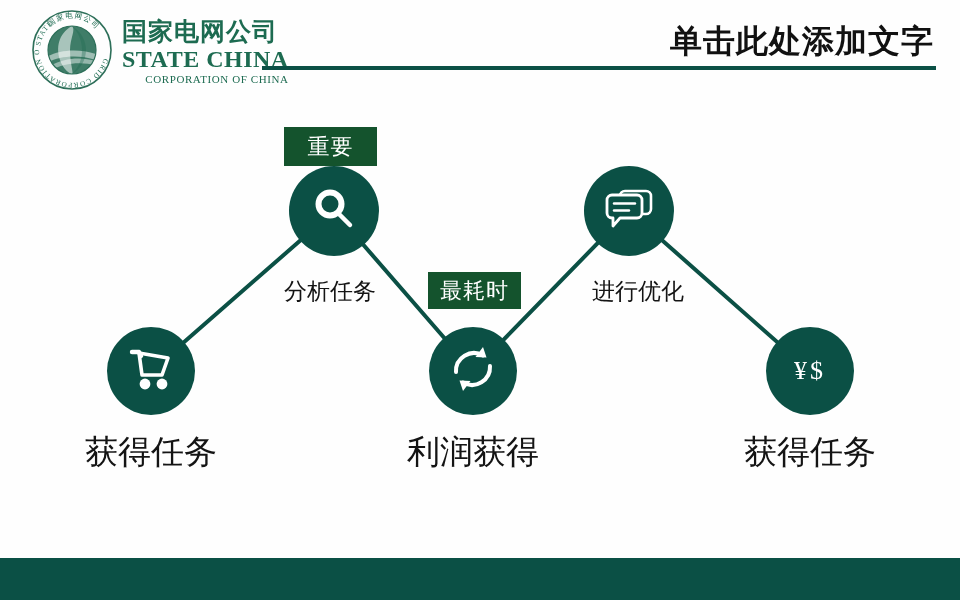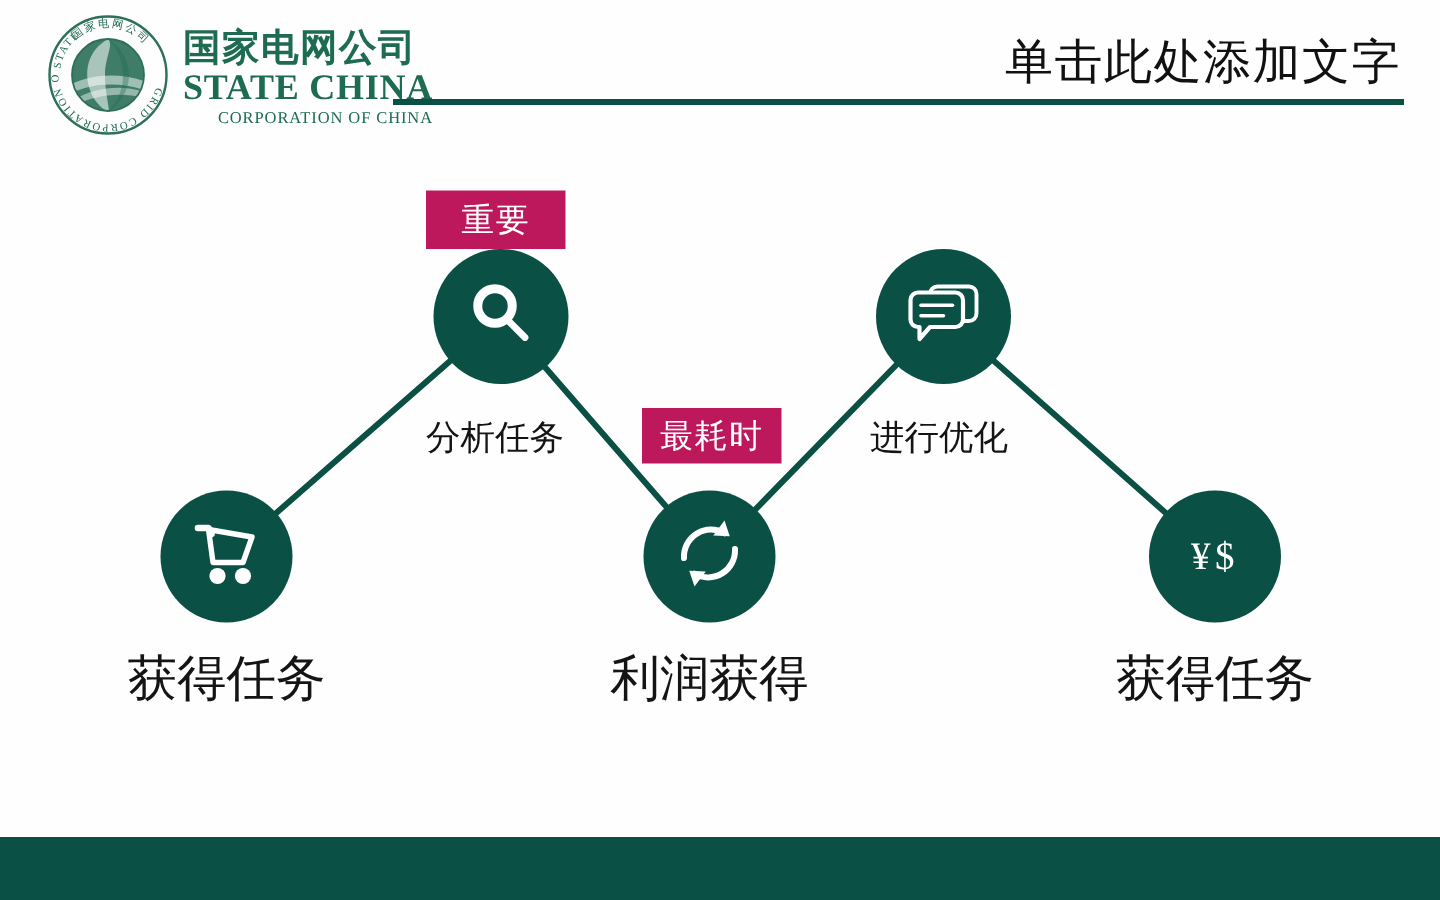--- a/index.html
+++ b/index.html
@@ -80,21 +80,21 @@
     margin-top: 3px;
     font-variant: small-caps;
     text-align: right;
   }
 
   .title {
     position: absolute;
     right: 26px;
     top: 20px;
     font-size: 32px;
-    font-weight: normal;
+    font-weight: bold;
     color: #111111;
     letter-spacing: 1px;
     font-family: "DejaVu Sans", "Liberation Sans", sans-serif;
   }
 
   .title-rule {
     position: absolute;
     left: 262px;
     top: 66px;
     width: 674px;
@@ -131,21 +131,21 @@
 
   .money-glyph {
     color: #ffffff;
     font-size: 26px;
     font-family: "Liberation Serif", "DejaVu Serif", serif;
     letter-spacing: 3px;
   }
 
   .badge {
     position: absolute;
-    background: #be185d;
+    background: #14532d;
     color: #ffffff;
     font-size: 22px;
     font-family: "DejaVu Sans", "Liberation Sans", sans-serif;
     display: flex;
     align-items: center;
     justify-content: center;
     letter-spacing: 1px;
   }
 
   .mid-label {
@@ -258,21 +258,21 @@
         <svg width="52" height="46" viewBox="0 0 52 46" aria-hidden="true">
           <rect x="17" y="5" width="31" height="23" rx="5" ry="5" fill="none" stroke="#ffffff" stroke-width="2.6"></rect>
           <path d="M 9,9 H 34 a 5,5 0 0 1 5,5 V 27 a 5,5 0 0 1 -5,5 H 17 l -7,8 v -8 H 9 a 5,5 0 0 1 -5,-5 V 14 a 5,5 0 0 1 5,-5 Z" fill="#0b5045" stroke="#ffffff" stroke-width="2.8" stroke-linejoin="round"></path>
           <line x1="11" y1="17.5" x2="32" y2="17.5" stroke="#ffffff" stroke-width="2.4" stroke-linecap="round"></line>
           <line x1="11" y1="24.5" x2="26" y2="24.5" stroke="#ffffff" stroke-width="2.4" stroke-linecap="round"></line>
         </svg>
       </span>
     </div>
 
     <div class="mid-label" style="left:580px; top:76px;">
-      <span style="position:absolute; left:0; top:100px; white-space:nowrap;text-align:right;">进行优化</span>
+      <span style="position:absolute; left:12px; top:100px; white-space:nowrap;text-align:right;">进行优化</span>
     </div>
 
     <div class="node" style="left:107px; top:227px; width:88px; height:88px;">
       <span class="node-icon">
         <svg width="50" height="46" viewBox="0 0 50 46" aria-hidden="true">
           <path d="M 6,6 H 13 L 15,10" fill="none" stroke="#ffffff" stroke-width="4.4" stroke-linecap="round" stroke-linejoin="round"></path>
           <path d="M 13,7 L 42,12 L 36,29 L 16,29 Z" fill="none" stroke="#ffffff" stroke-width="3.6" stroke-linejoin="round"></path>
           <circle cx="19" cy="38" r="5.4" fill="#ffffff"></circle>
           <circle cx="36" cy="38" r="5.4" fill="#ffffff"></circle>
         </svg>

